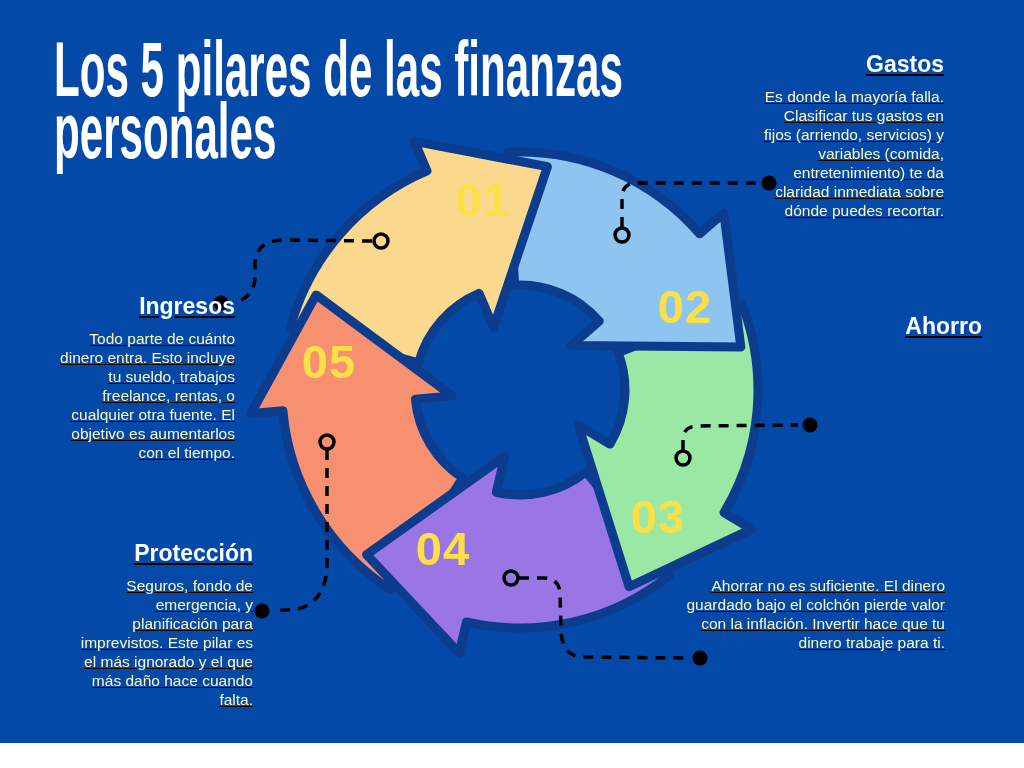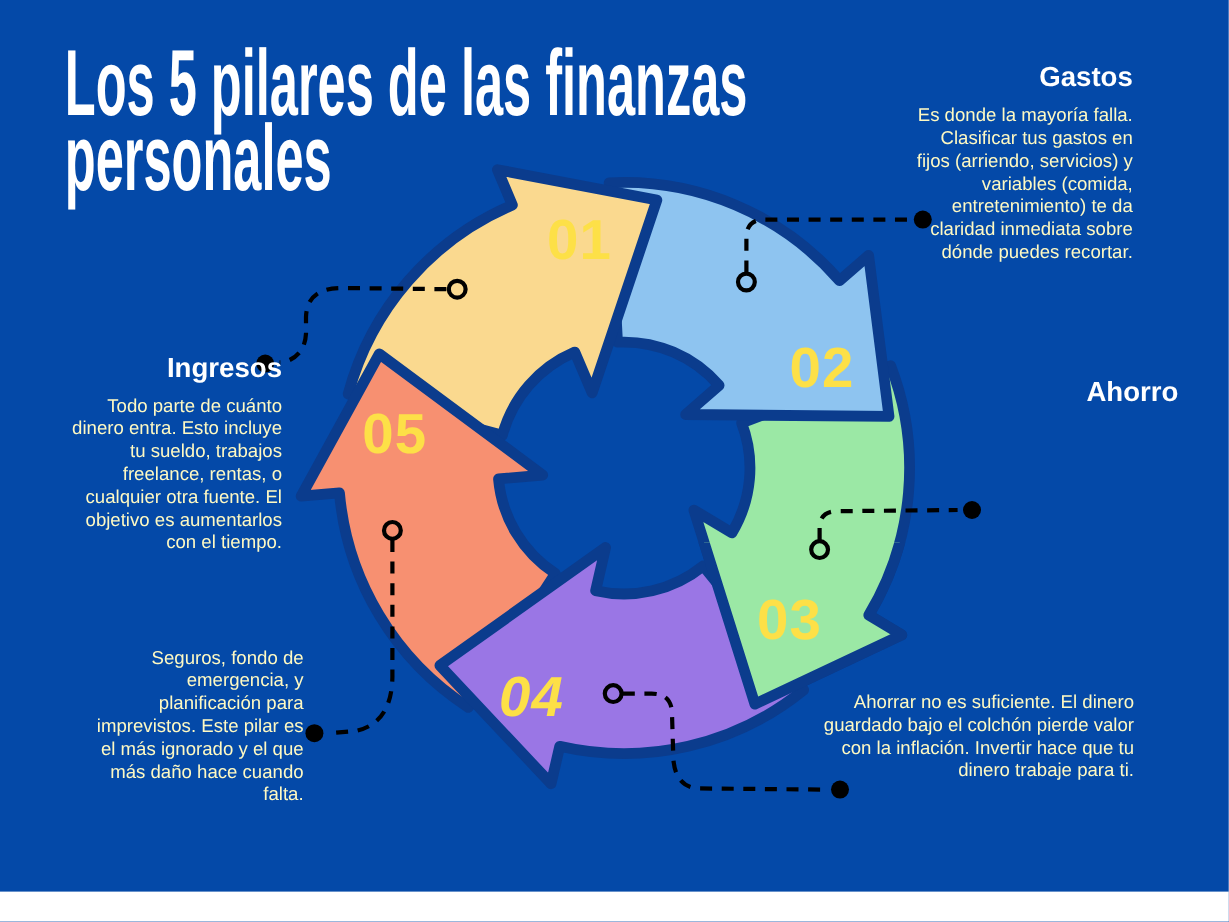--- a/index.html
+++ b/index.html
@@ -13,21 +13,21 @@
   .title .tl{display:block;}
 
   
   .wheel{position:absolute;left:0;top:0;width:1024px;height:768px;}
 
   
   .step-num{position:absolute;transform:translate(-50%,-50%);
             font-size:47px;font-weight:bold;color:#fde047;letter-spacing:1px;}
 
   
-  .pillar{position:absolute;}
+  .pillar{position:absolute;text-decoration:underline;}
   .pillar h2{margin:0 0 9px 0;font-size:23px;line-height:28px;font-weight:bold;color:#FFFFFF;}
   .pillar p{margin:0;font-size:15.5px;line-height:19px;color:#fef9c3;}
   .align-right{text-align:right;}
   .align-left{text-align:right;}
 
   .p-gastos    {right:80px;top:50px;width:192px;}
   .p-ahorro    {right:42px;top:312px;width:198px;}
   .p-inversion {right:79px;top:576px;width:260px;}
   .p-ingresos  {left:45px;top:292px;width:190px;}
   .p-proteccion{left:75px;top:539px;width:178px;}
@@ -94,21 +94,21 @@
     <g>
       <path class="dash" d="M327 450 L327 560 Q328 602 297 609 L275 611"></path>
       <circle class="ring" cx="327" cy="442" r="7"></circle>
       <circle class="dot" cx="262" cy="611" r="7.5"></circle>
     </g>
   </svg>
 
   <div class="step-num" style="left:483px;top:199px;">01</div>
   <div class="step-num" style="left:685px;top:306px;">02</div>
   <div class="step-num" style="left:658px;top:516px;">03</div>
-  <div class="step-num" style="left:443px;top:580px;font-style:italic;">04</div>
+  <div class="step-num" style="left:443px;top:548px;">04</div>
   <div class="step-num" style="left:329px;top:361px;">05</div>
 
   <div class="pillar p-gastos align-right">
     <h2>Gastos</h2>
     <p>Es donde la mayoría falla. Clasificar tus gastos en fijos (arriendo, servicios) y variables (comida, entretenimiento) te da claridad inmediata sobre dónde puedes recortar.</p>
   </div>
 
   <div class="pillar p-ahorro align-right">
     <h2>Ahorro</h2>
   </div>
@@ -116,16 +116,17 @@
   <div class="pillar p-inversion align-right">
     <p>Ahorrar no es suficiente. El dinero guardado bajo el colchón pierde valor con la inflación. Invertir hace que tu dinero trabaje para ti.</p>
   </div>
 
   <div class="pillar p-ingresos align-left">
     <h2>Ingresos</h2>
     <p>Todo parte de cuánto dinero entra. Esto incluye tu sueldo, trabajos freelance, rentas, o cualquier otra fuente. El objetivo es aumentarlos con el tiempo.</p>
   </div>
 
   <div class="pillar p-proteccion align-left">
+    <h2>Protección</h2>
     <p>Seguros, fondo de emergencia, y planificación para imprevistos. Este pilar es el más ignorado y el que más daño hace cuando falta.</p>
   </div>
 
 </div>
 
 </body></html>

